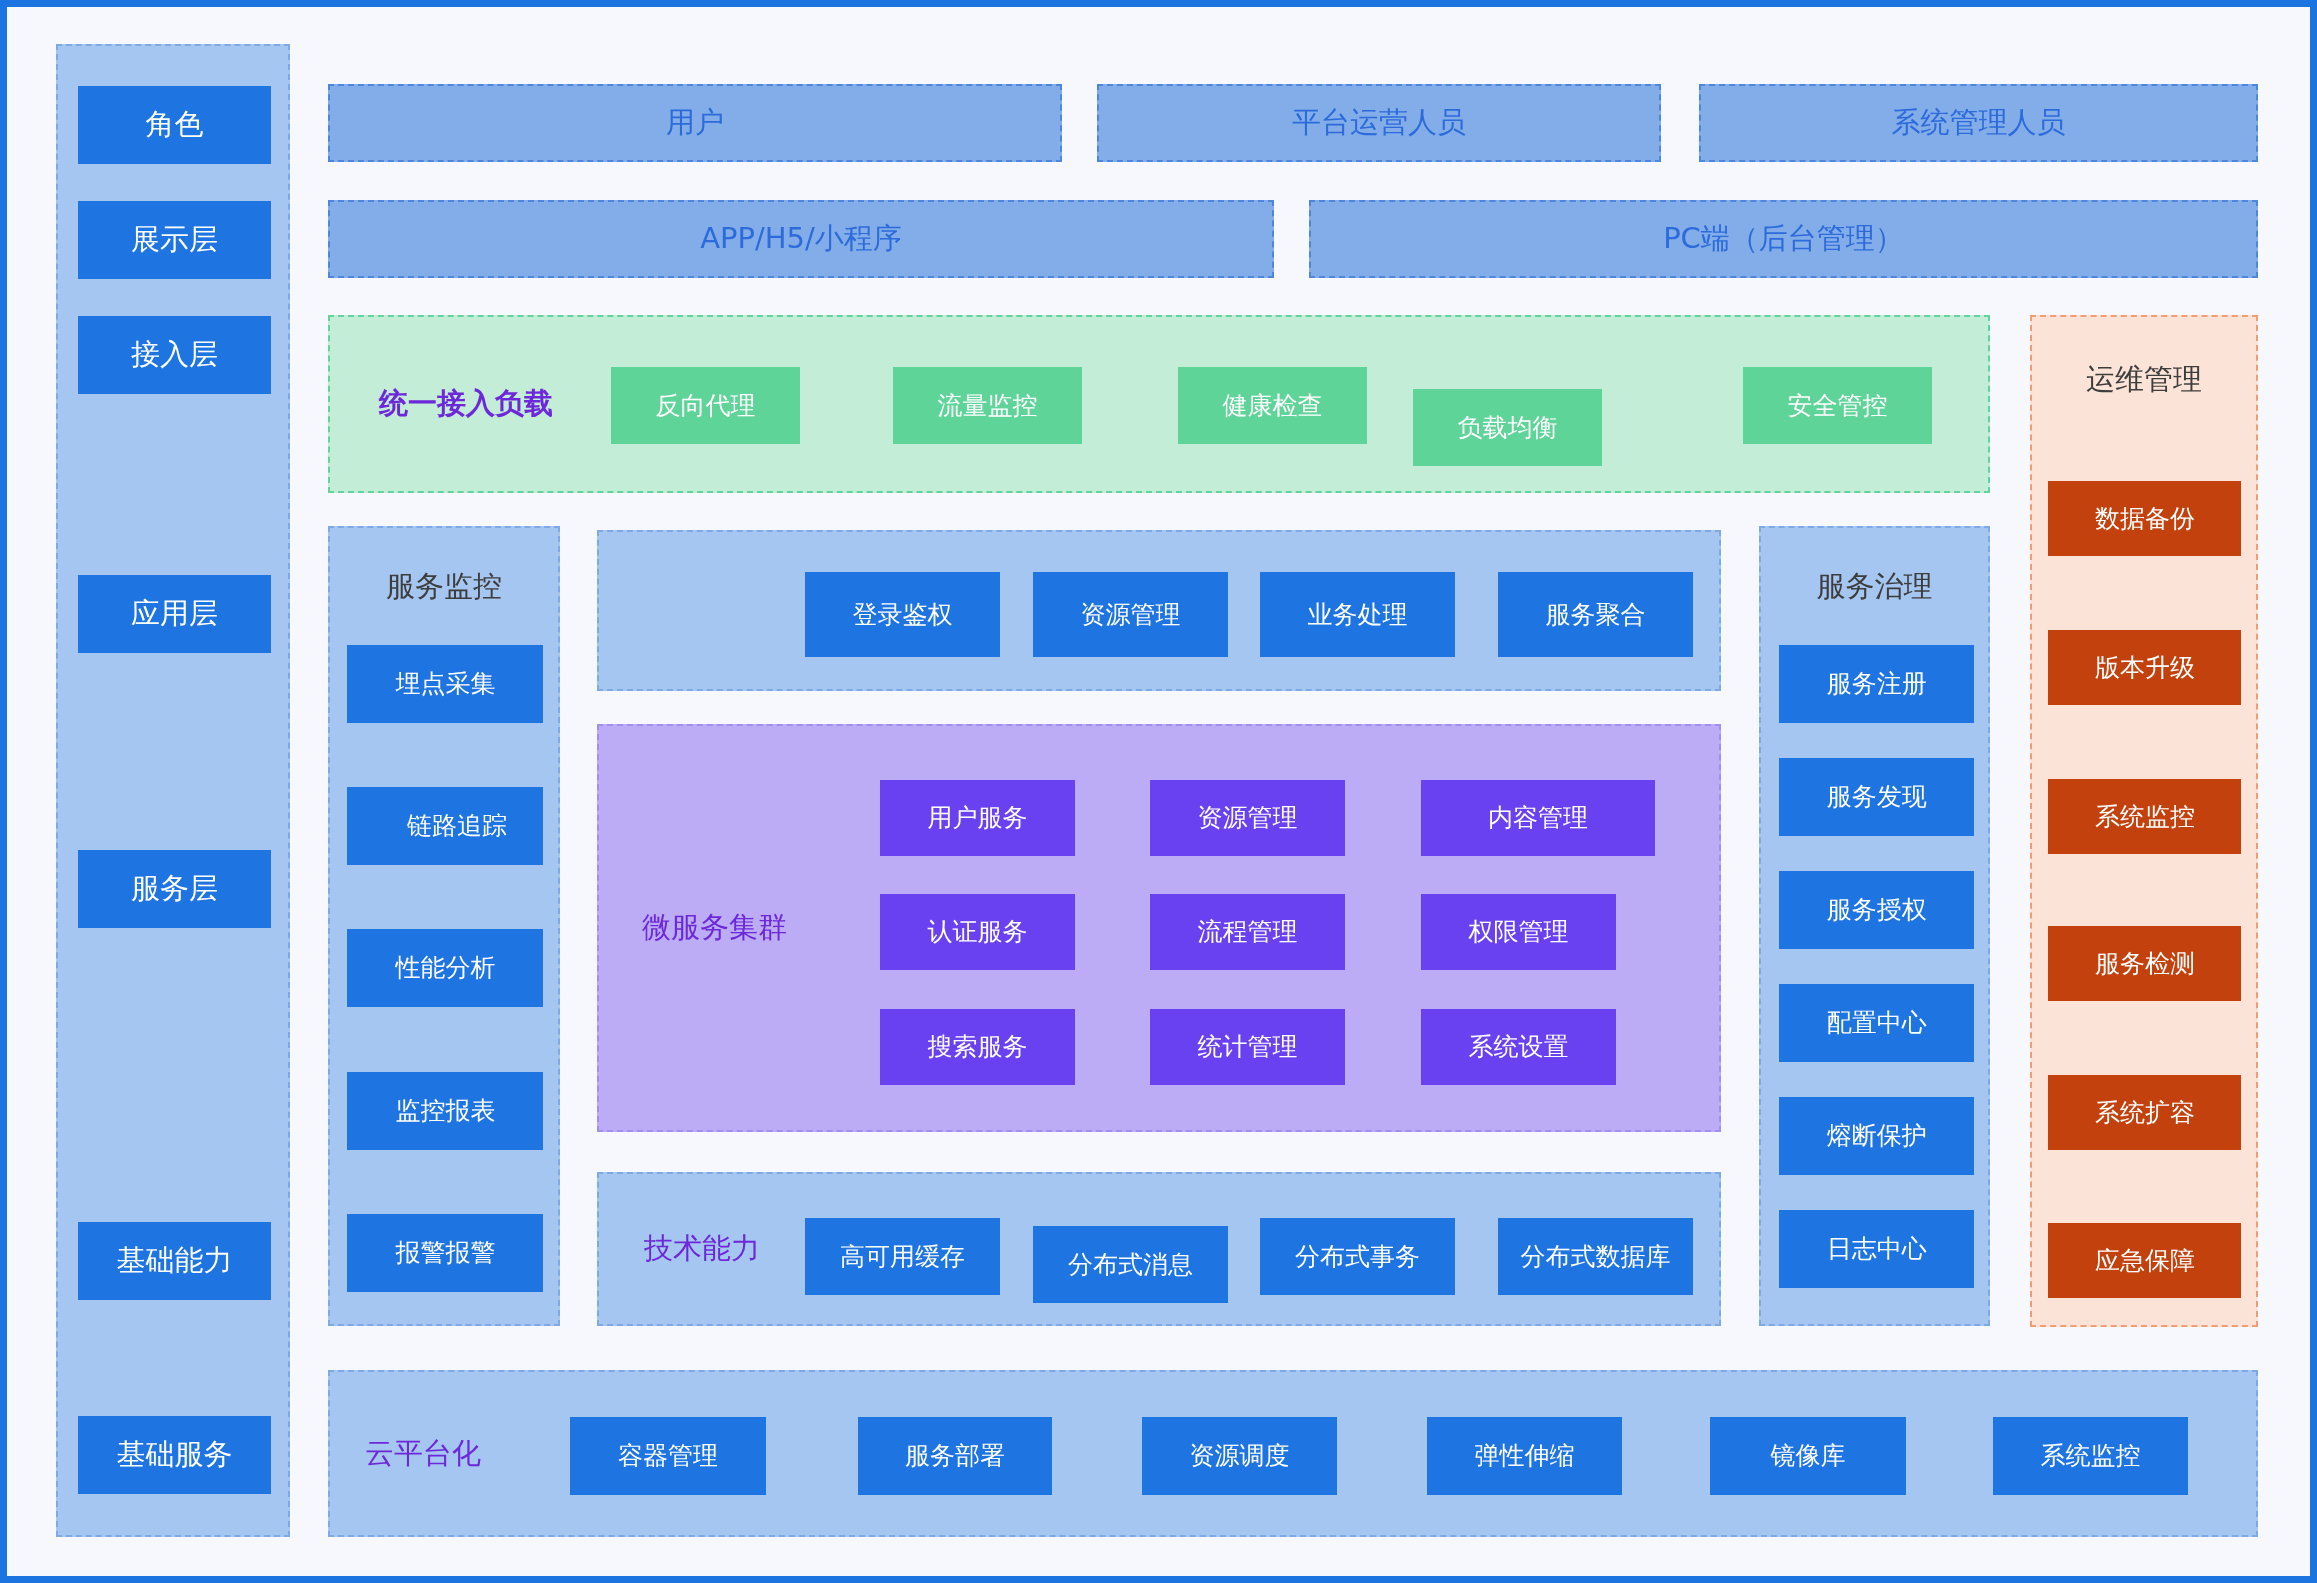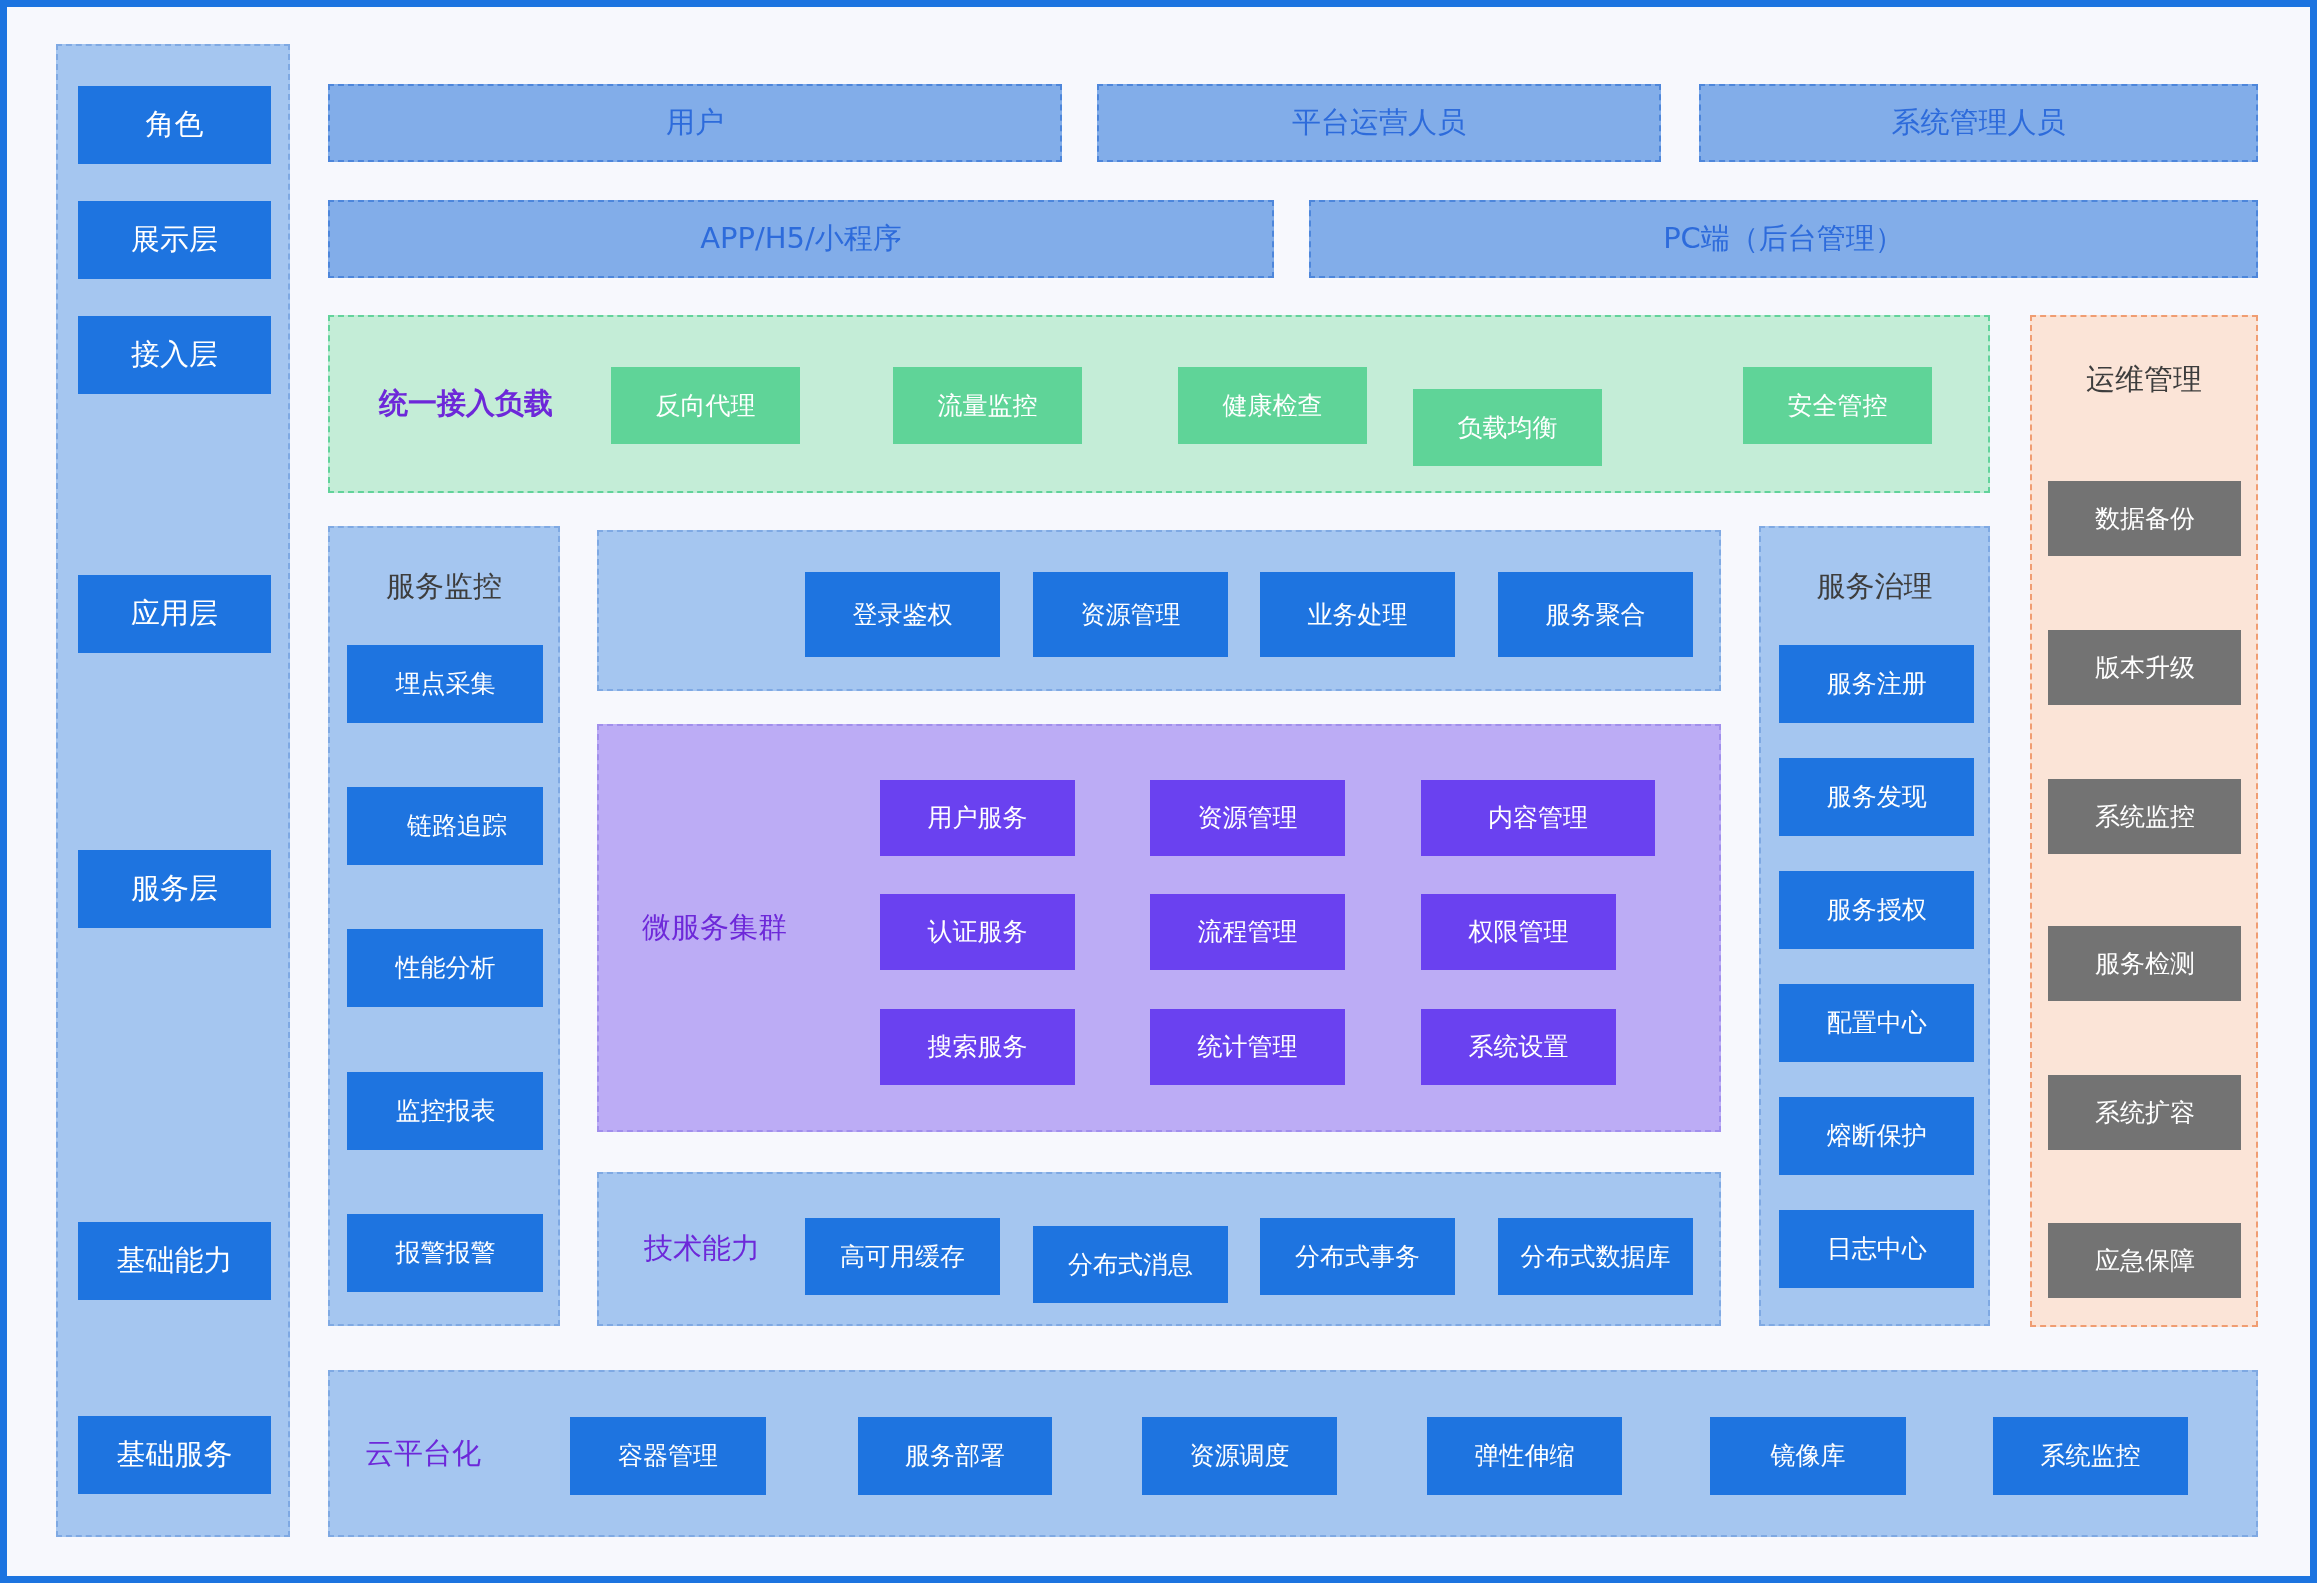--- a/index.html
+++ b/index.html
@@ -17,21 +17,21 @@
     position:absolute;box-sizing:border-box;background:#82ADE9;border:2.9px dashed #4D86DB;
     color:#2D6BDB;font-size:29px;display:flex;align-items:center;justify-content:center;
   }
   .btn{
     position:absolute;box-sizing:border-box;display:flex;align-items:center;justify-content:center;
     color:#ffffff;font-size:25px;text-align:center;line-height:1.1;
   }
   .btn-blue{background:#1E74E0;}
   .btn-green{background:#5FD498;}
   .btn-purple{background:#6A41F0;}
-  .btn-orange{background:#737373;}
+  .btn-orange{background:#c2410c;}
   .btn-big{font-size:29px;}
   .panel-title{
     position:absolute;left:0;right:0;text-align:center;
     color:#3D3D3D;font-size:29px;font-weight:500;
   }
   .side-label{
     position:absolute;top:0;bottom:0;display:flex;align-items:center;
     color:#6d28d9;font-size:29px;font-weight:500;white-space:nowrap;
   }
   .side-label.bold{font-weight:600;}

